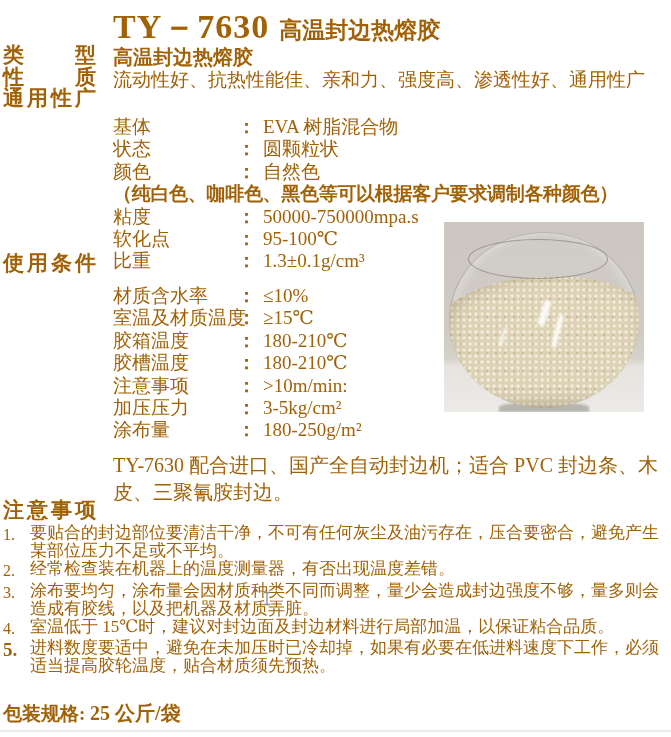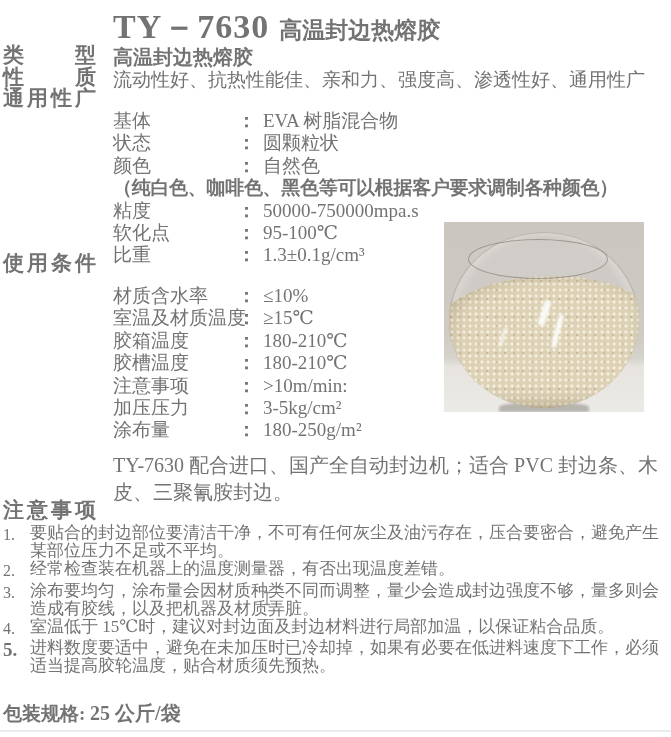--- a/index.html
+++ b/index.html
@@ -1,18 +1,18 @@
 <!DOCTYPE html>
 <html><head>
 <meta charset="utf-8">
 <style>
   html,body{margin:0;padding:0;background:#fff;}
   .page{
     position:relative;width:671px;height:737px;background:#ffffff;overflow:hidden;
-    font-family:"Liberation Serif","DejaVu Serif",serif;color:#737373;
+    font-family:"Liberation Serif","DejaVu Serif",serif;color:#a16207;
   }
   
   .title{position:absolute;left:113px;top:4px;display:flex;align-items:baseline;gap:10px;white-space:nowrap;}
   .title-code{font-size:34px;font-weight:700;letter-spacing:1px;}
   .title-name{font-size:23px;font-weight:700;}
   
   .hlabel{
     position:absolute;left:3px;width:93px;font-weight:700;font-size:21px;line-height:22px;
     text-align:justify;text-align-last:justify;white-space:normal;
   }
@@ -21,21 +21,21 @@
   .pos-tech{top:87px;}
   .pos-usage{top:252px;}
   .pos-scope{top:428px;}
   .pos-notes{top:499px;}
   
   .val-type{position:absolute;left:113px;top:44px;font-size:20px;font-weight:700;white-space:nowrap;}
   .val-nature{position:absolute;left:113px;top:67px;font-size:19px;white-space:nowrap;}
   
   .param-table{position:absolute;left:113px;display:grid;grid-template-columns:124px 26px auto;font-size:19px;}
   .param-table>div{line-height:22.4px;white-space:nowrap;}
-  .pos-tech-table{top:110px;width:545px;}
+  .pos-tech-table{top:116px;width:545px;}
   .pos-usage-table{top:285px;width:330px;}
   .p-colon{font-weight:700;}
   .color-note{grid-column:1 / -1;font-weight:700;font-size:19px;letter-spacing:-0.3px;}
   
   .scope-text{position:absolute;left:113px;top:452px;width:552px;font-size:20px;line-height:26.5px;}
   
   .notes{position:absolute;left:3px;top:524px;width:665px;margin:0;padding:0;list-style:none;font-size:17px;}
   .notes li{display:flex;align-items:flex-start;}
   .notes .num{flex:0 0 27px;line-height:21.5px;font-size:16px;}
   .notes .txt{flex:1;line-height:18px;}

